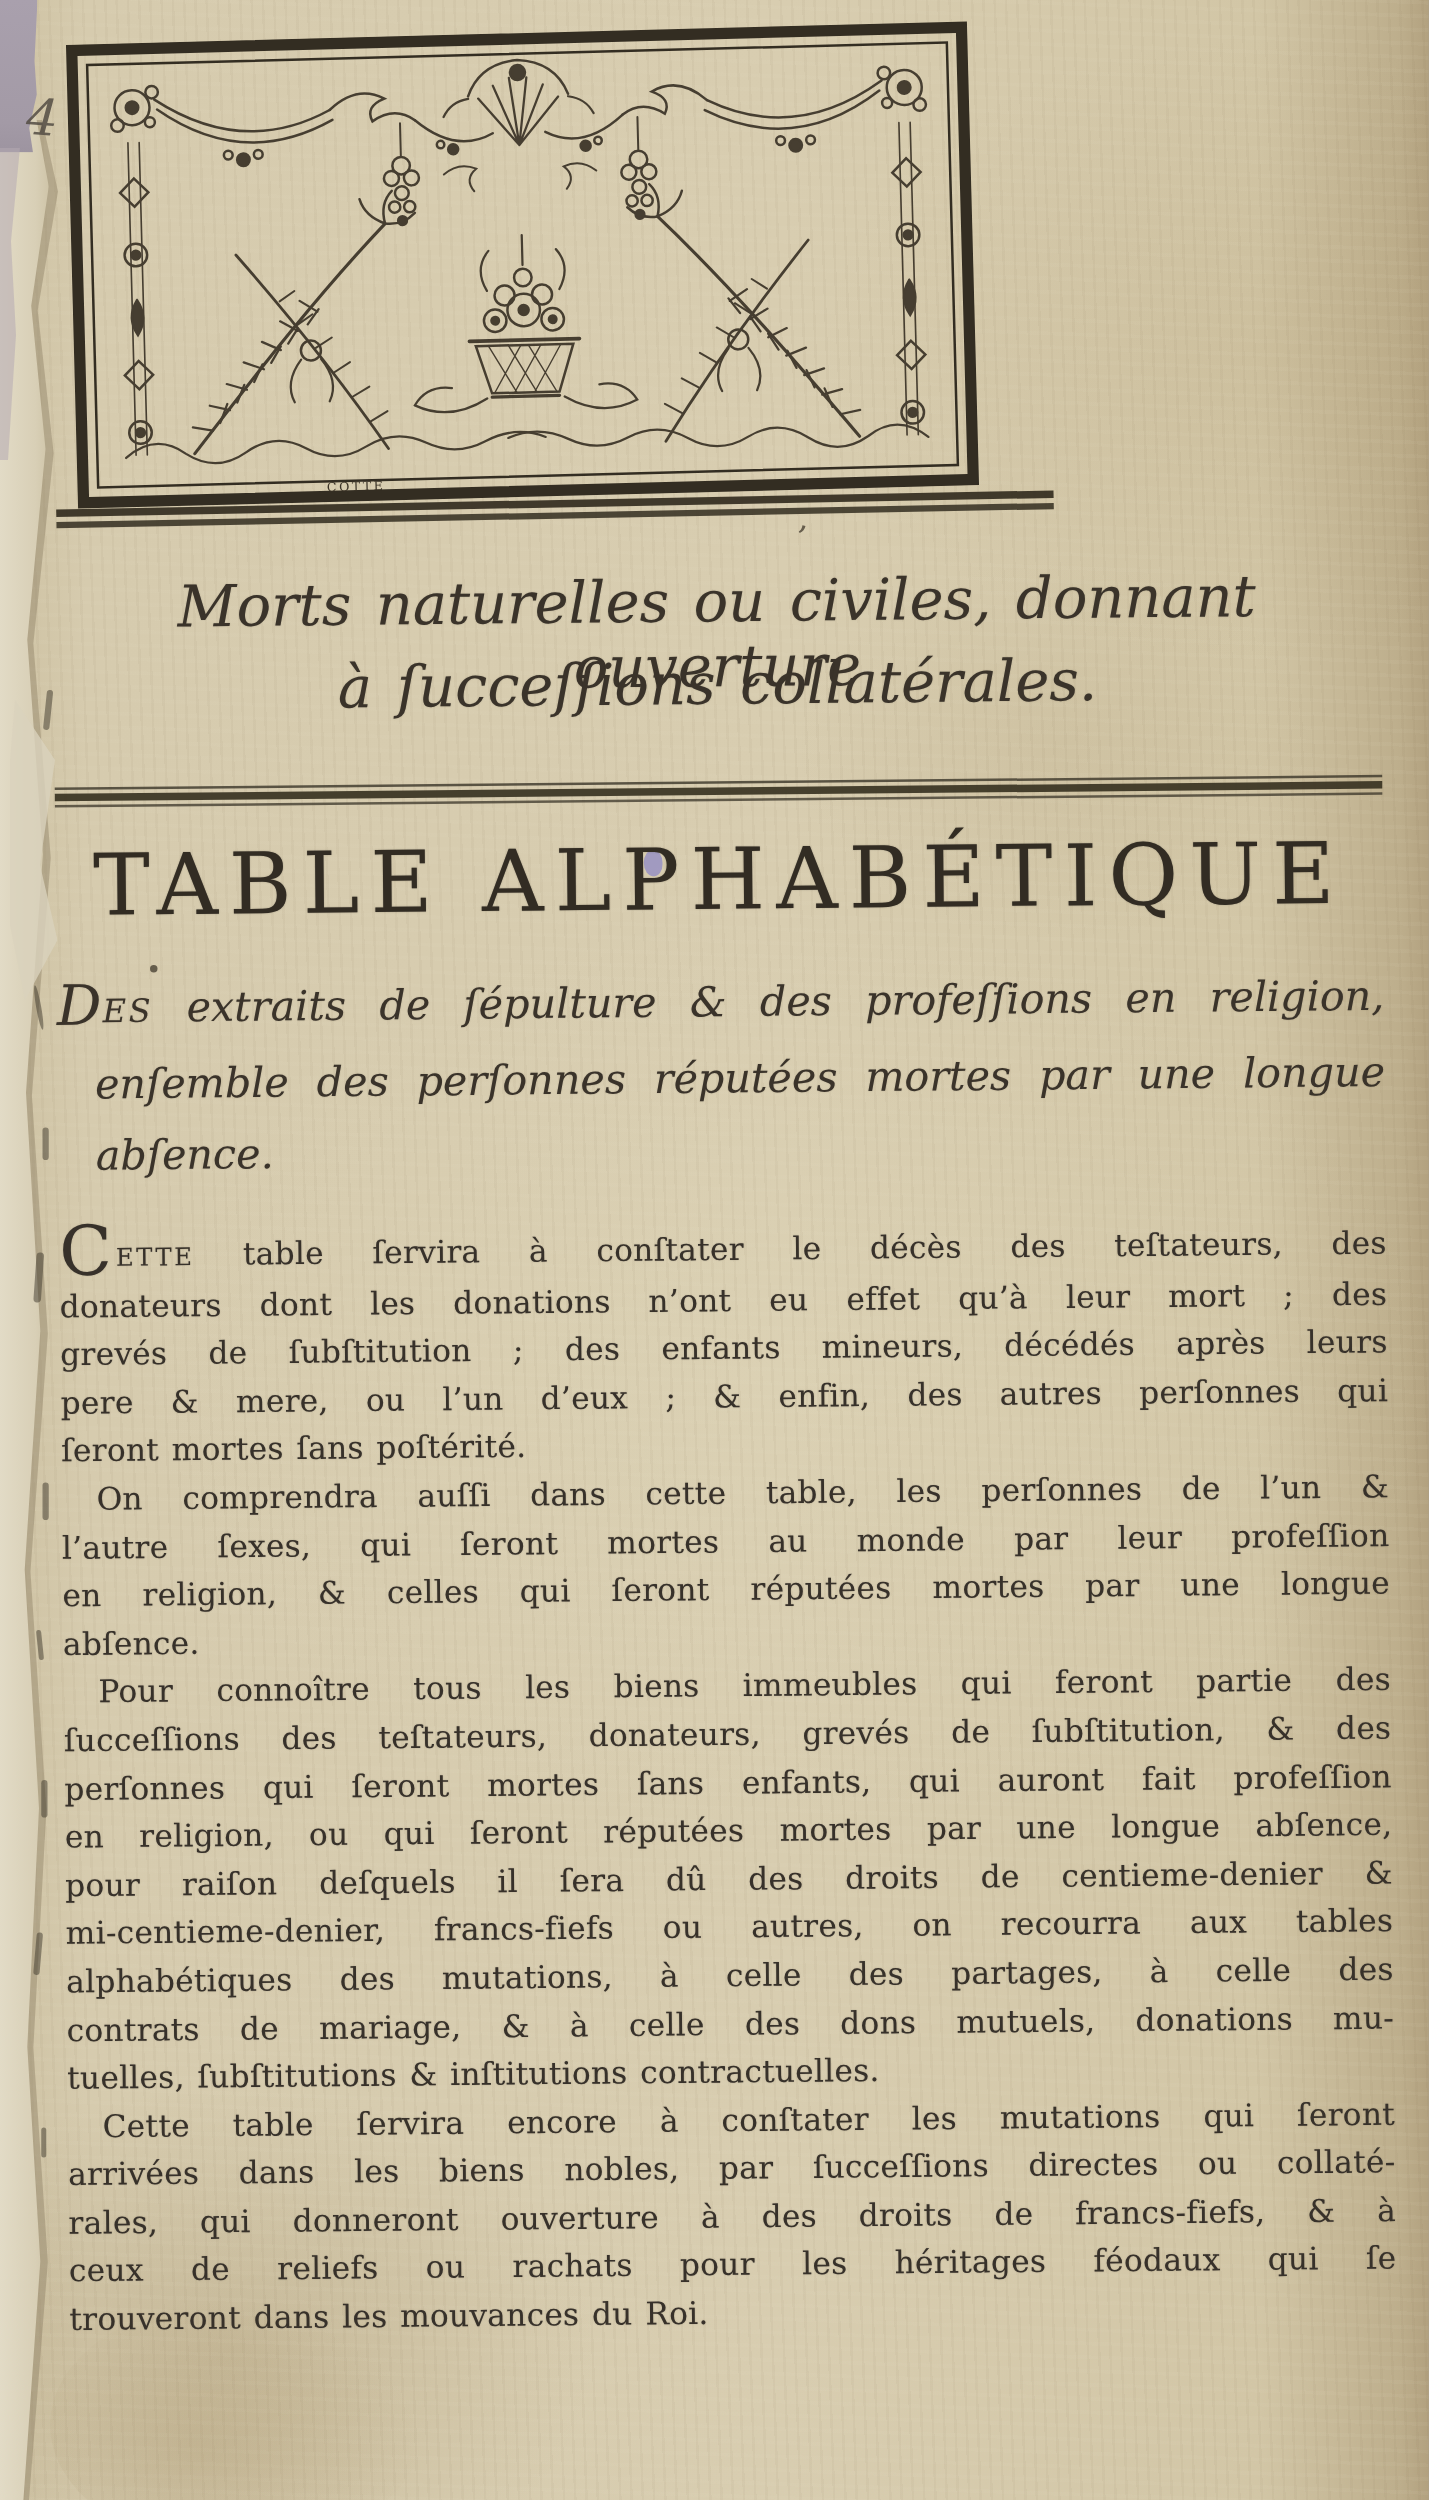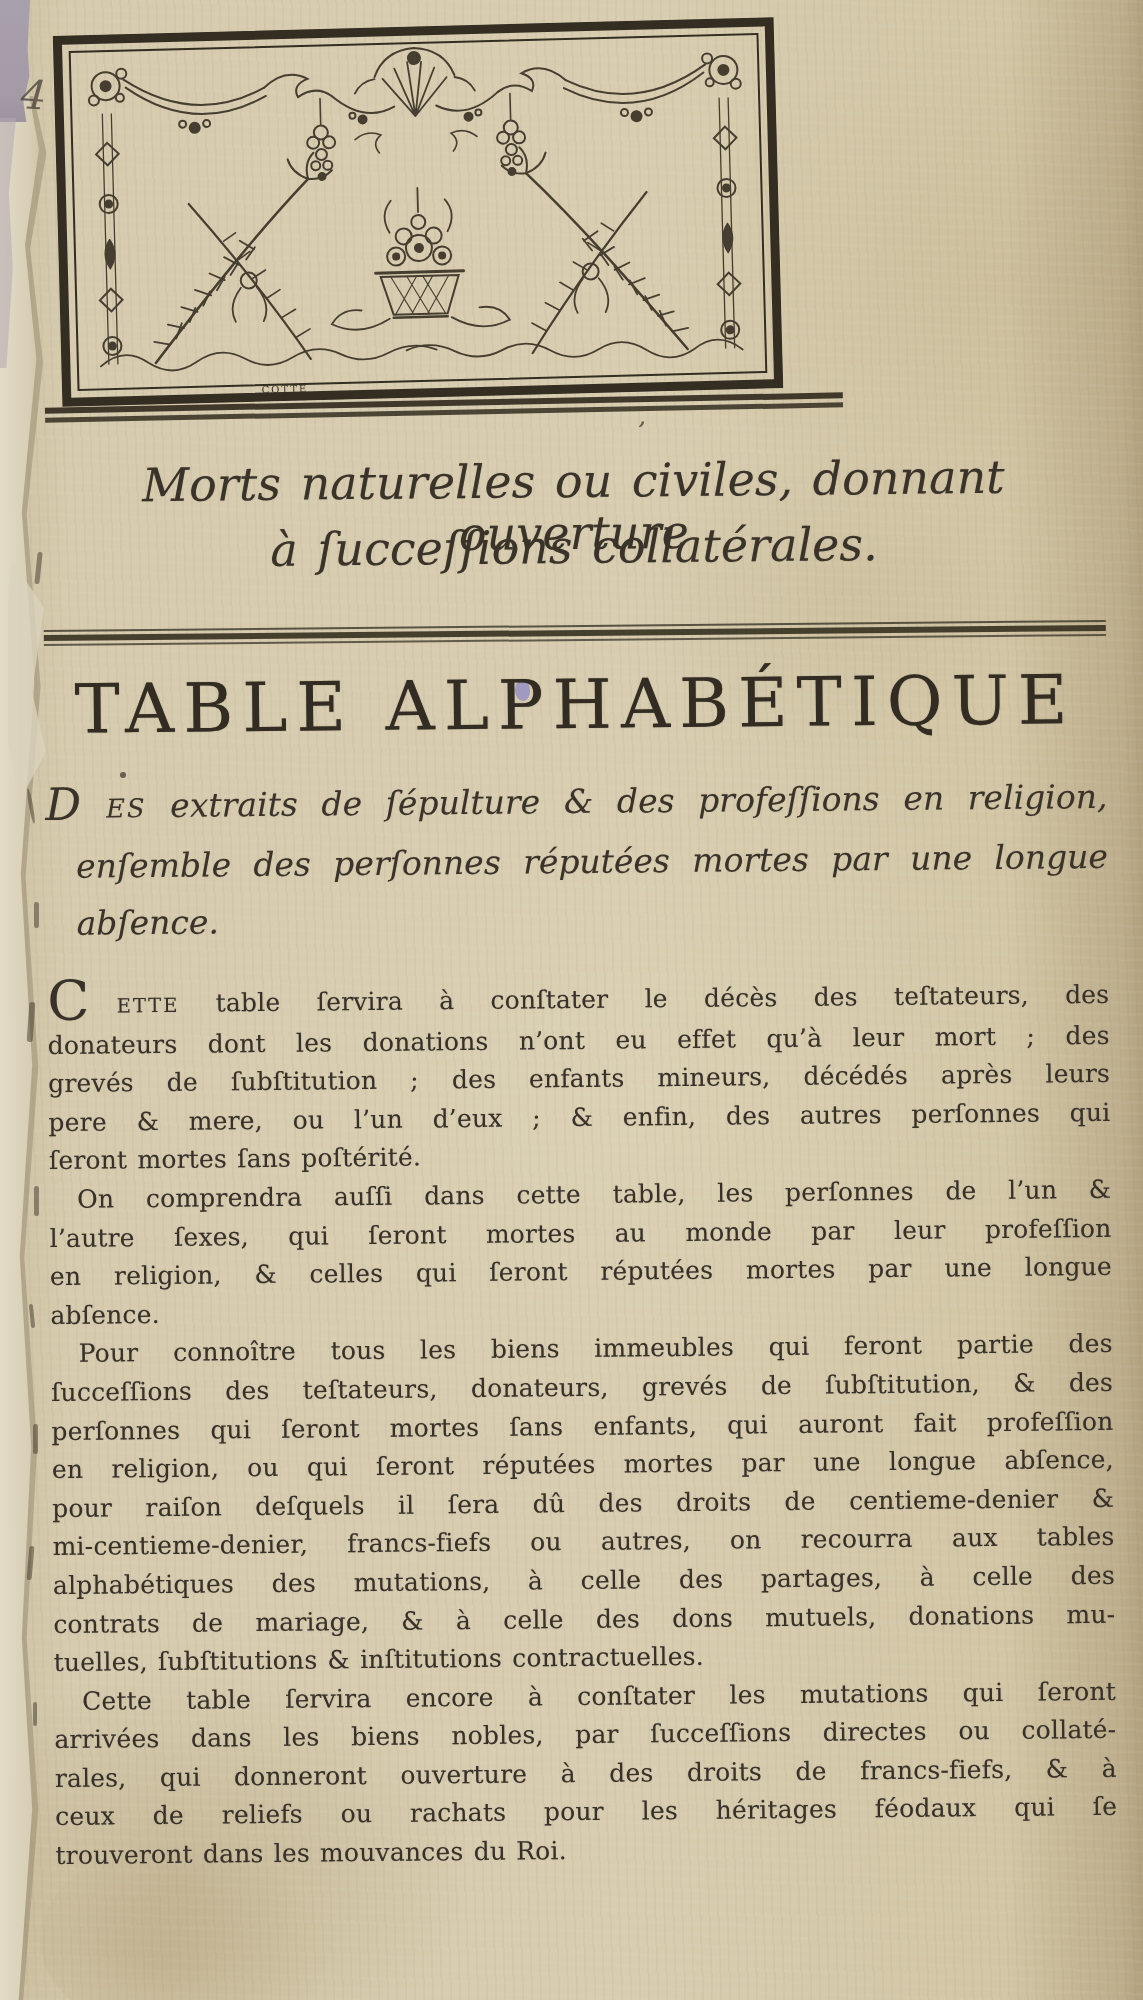--- a/index.html
+++ b/index.html
@@ -57,21 +57,21 @@
   .subtitle{top:330px;font-style:italic;font-size:33px;line-height:57px;color:#3a332a;word-spacing:4px;
     text-shadow:0 0 1px rgba(58,51,42,.3);}
   .bodytext{top:538px;font-size:25px;line-height:38.6px;color:#37312a;letter-spacing:.2px;word-spacing:2px;
     text-shadow:0 0 1px rgba(55,49,42,.35);}
   .tline{text-align:justify;text-align-last:justify;}
   .tlast{text-align-last:left;}
   .tindent{text-indent:28px;}
   .thang{padding-left:30px;box-sizing:border-box;}
   .big-initial{font-size:2.2em;line-height:0;vertical-align:-0.12em;margin-right:3px;}
   .subtitle .big-initial{font-size:1.35em;vertical-align:-0.04em;margin-right:1px;}
-  .sc{text-transform:uppercase;font-size:0.78em;letter-spacing:2px;margin-left:24px;}
+  .sc{text-transform:uppercase;font-size:0.78em;letter-spacing:2px;}
   svg text{font-family:"DejaVu Serif","Liberation Serif",serif;}
 </style>
 </head>
 <body>
 
 <div class="page">
   <div class="fiber"></div>
 
   <div class="torn-shadow"></div>
   <div class="torn"></div>

